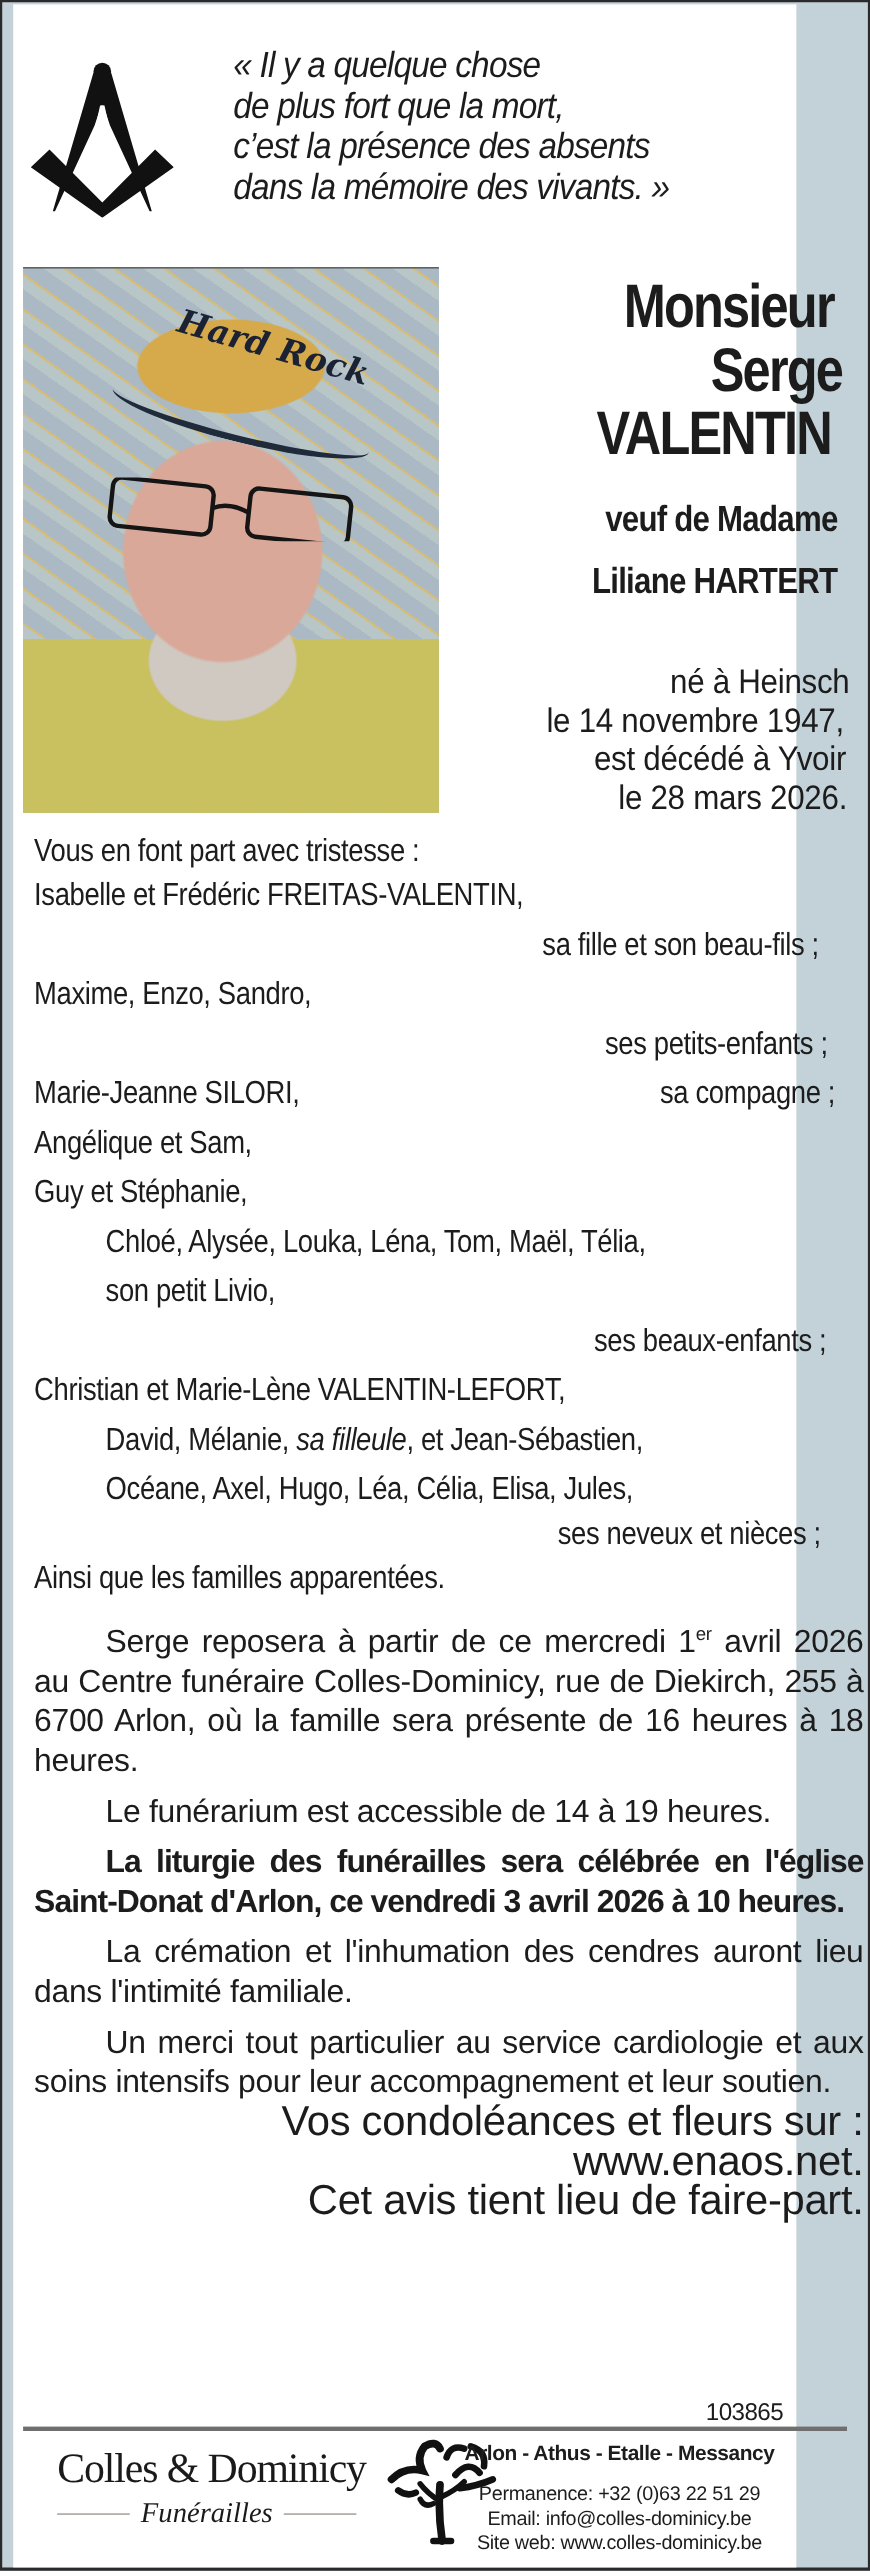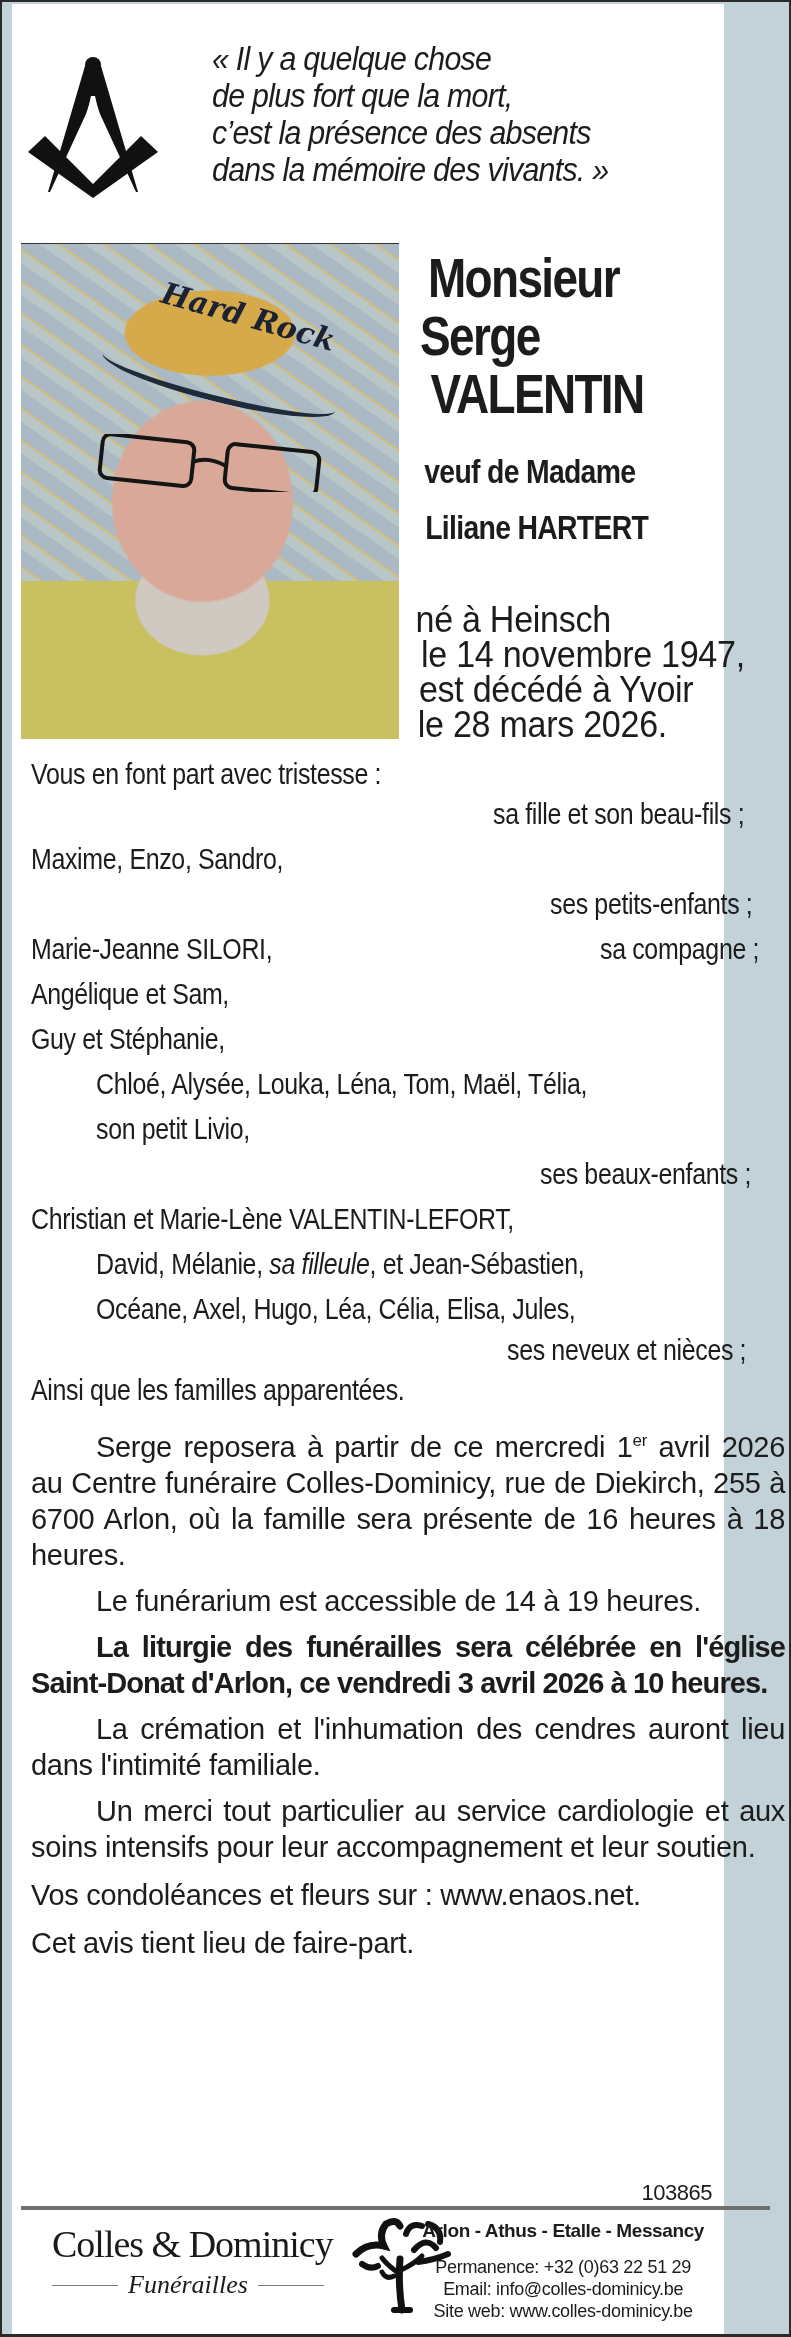--- a/index.html
+++ b/index.html
@@ -47,55 +47,55 @@
     position: absolute; left: 138px; top: 55px; font-style: italic; font-weight: bold;
     font-family: "DejaVu Serif", serif; font-size: 30px; color: #1a2233;
     transform: rotate(16deg); letter-spacing: 0px;
   }
   .photo .glasses {
     position: absolute; left: 75px; top: 190px; width: 240px; height: 58px;
   }
 
   
   .name-block {
-    position: absolute; left: 395px; top: 245px; width: 372px; text-align: left;
+    position: absolute; left: 395px; top: 245px; width: 372px; text-align: right;
   }
   .name-line {
     font-weight: bold; font-size: 56px; line-height: 58px; letter-spacing: -2px;
     color: #1c1c1c; white-space: nowrap;
   }
   .name-line span { display: inline-block; transform: scaleX(0.82); }
   .widow {
     margin-top: 30px;
     font-weight: bold; font-size: 33px; line-height: 38px; letter-spacing: -0.8px; white-space: nowrap;
   }
   .widow span { display: inline-block; transform: scaleX(0.86); }
   .dates {
-    position: absolute; left: 395px; top: 598px; width: 372px; text-align: left;
-    font-size: 37px; line-height: 35px; letter-spacing: -0.3px; white-space: nowrap;
+    position: absolute; left: 395px; top: 598px; width: 372px; text-align: right;
+    font-size: 31px; line-height: 35px; letter-spacing: -0.3px; white-space: nowrap;
   }
   .dates span { display: inline-block; transform: scaleX(0.92); }
 
   
   .body-text {
     position: absolute; left: 19px; top: 752px; width: 754px;
     font-size: 29px; letter-spacing: -0.4px; color: #1c1c1c;
   }
   .row { height: 45px; line-height: 45px; white-space: nowrap; position: relative; }
   .row.tight { height: 36px; line-height: 36px; }
   .row .l { position: absolute; left: 0; }
   .row .r { position: absolute; right: 0; }
   .row .ind { position: absolute; left: 65px; }
   .cond { display: inline-block; transform: scaleX(0.86); transform-origin: left; }
   .para {
     font-size: 29px; line-height: 36px; letter-spacing: -0.3px; text-align: justify;
     text-indent: 65px; margin-top: 10px;
   }
   .para.bold { font-weight: bold; letter-spacing: -0.9px; }
-  .center { text-align: left; font-size: 29px; line-height: 36px; margin-top: 12px; letter-spacing: -0.3px; }
+  .center { text-align: right; font-size: 38px; line-height: 36px; letter-spacing: -0.3px; }
   .ref { position: absolute; right: 12px; top: 2176px; font-size: 22px; letter-spacing: -0.5px; }
 
   
   .footer-rule { position: absolute; left: 9px; top: 2202px; width: 749px; height: 4px; background: #6f6f6f; }
   .fd-name {
     position: absolute; left: 40px; top: 2218px; font-family: "Liberation Serif", serif;
     font-size: 38px; letter-spacing: -1px; white-space: nowrap; color: #1a1a1a; text-align: center;
   }
   .fd-sub {
     position: absolute; left: 40px; top: 2266px; width: 272px; display: flex; align-items: center;
@@ -152,20 +152,23 @@
     <div class="dates">
       <div><span>né à Heinsch</span></div>
       <div><span>le 14 novembre 1947,</span></div>
       <div><span>est décédé à Yvoir</span></div>
       <div><span>le 28 mars 2026.</span></div>
     </div>
 
     <div class="body-text">
       <div class="row tight">
           <span class="l cond">Vous en font part avec tristesse :</span>
+        </div>
+      <div class="row">
+          <span class="l cond">Isabelle et Frédéric FREITAS-VALENTIN,</span>
         </div>
       <div class="row">
           <span class="r cond">sa fille et son beau-fils ;</span>
         </div>
       <div class="row">
           <span class="l cond">Maxime, Enzo, Sandro,</span>
         </div>
       <div class="row">
           <span class="r cond">ses petits-enfants ;</span>
         </div>

